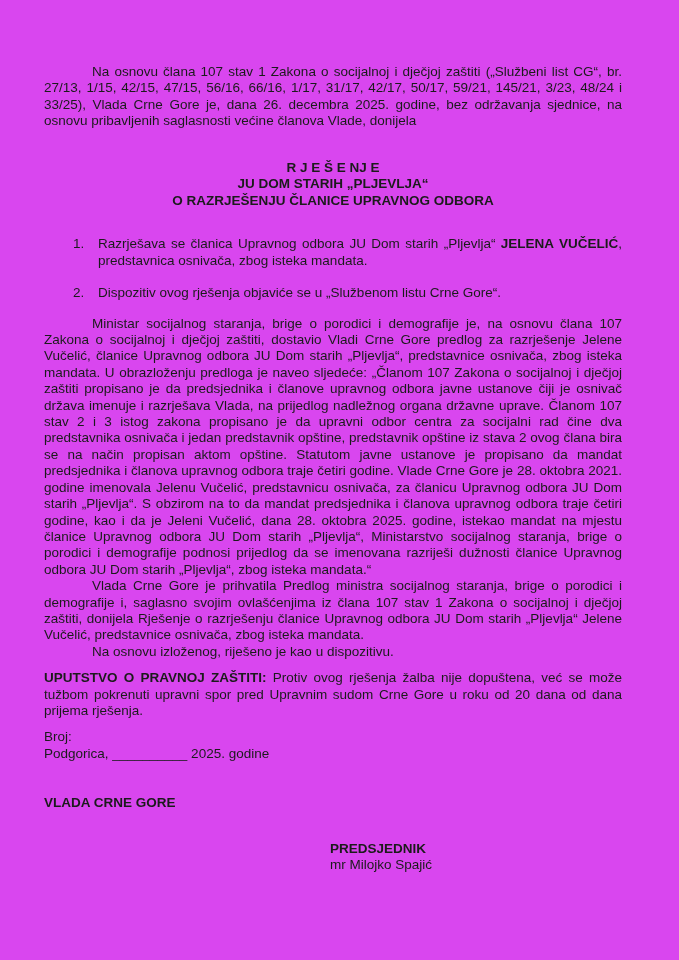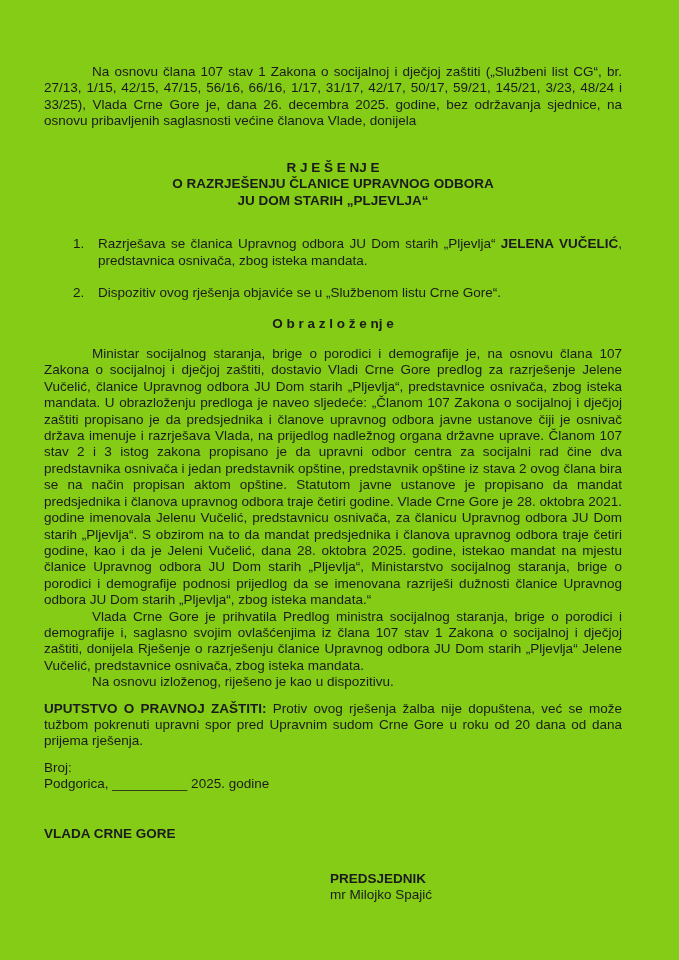--- a/index.html
+++ b/index.html
@@ -1,21 +1,21 @@
 <!DOCTYPE html>
 <html><head>
 <meta charset="utf-8">
 <style>
   html, body { margin: 0; padding: 0; background: #ffffff; }
   .page {
     width: 679px;
     height: 960px;
     box-sizing: border-box;
     padding: 64px 57px 20px 44px;
-    background: #84cc16;
+    background: #d946ef;
     font-family: "Liberation Sans", "DejaVu Sans", sans-serif;
     font-size: 13.5px;
     line-height: 16.4px;
     color: #1b1b1b;
     overflow: hidden;
   }
   .para { margin: 0; }
   .just { text-align: justify; }
   .indent { text-indent: 48px; }
 
@@ -63,36 +63,35 @@
 </style>
 </head>
 <body>
 
 <div class="page">
 
   <p class="para just indent">Na osnovu člana 107 stav 1 Zakona o socijalnoj i dječjoj zaštiti („Službeni list CG“, br. 27/13, 1/15, 42/15, 47/15, 56/16, 66/16, 1/17, 31/17, 42/17, 50/17, 59/21, 145/21, 3/23, 48/24 i 33/25), Vlada Crne Gore je, dana 26. decembra 2025. godine, bez održavanja sjednice, na osnovu pribavljenih saglasnosti većine članova Vlade, donijela</p>
 
   <div class="title-block">
     <div>R J E Š E NJ E</div>
+    <div>JU DOM STARIH „PLJEVLJA“</div>
     <div>O RAZRJEŠENJU ČLANICE UPRAVNOG ODBORA</div>
-    <div>JU DOM STARIH „PLJEVLJA“</div>
   </div>
 
   <div class="list">
     <div class="list-item">
       <span class="num">1.</span>
       <p class="item-text"><span>Razrješava se članica Upravnog odbora JU Dom starih „Pljevlja“ </span><b>JELENA VUČELIĆ</b><span>, predstavnica osnivača, zbog isteka mandata.</span></p>
     </div>
     <div class="list-item gap">
       <span class="num">2.</span>
       <p class="item-text">Dispozitiv ovog rješenja objaviće se u „Službenom listu Crne Gore“.</p>
     </div>
   </div>
 
-  <h3 class="center-heading">O b r a z l o ž e nj e</h3>
 
   <p class="para just indent reasoning">Ministar socijalnog staranja, brige o porodici i demografije je, na osnovu člana 107 Zakona o socijalnoj i dječjoj zaštiti, dostavio Vladi Crne Gore predlog za razrješenje Jelene Vučelić, članice Upravnog odbora JU Dom starih „Pljevlja“, predstavnice osnivača, zbog isteka mandata. U obrazloženju predloga je naveo sljedeće: „Članom 107 Zakona o socijalnoj i dječjoj zaštiti propisano je da predsjednika i članove upravnog odbora javne ustanove čiji je osnivač država imenuje i razrješava Vlada, na prijedlog nadležnog organa državne uprave. Članom 107 stav 2 i 3 istog zakona propisano je da upravni odbor centra za socijalni rad čine dva predstavnika osnivača i jedan predstavnik opštine, predstavnik opštine iz stava 2 ovog člana bira se na način propisan aktom opštine. Statutom javne ustanove je propisano da mandat predsjednika i članova upravnog odbora traje četiri godine. Vlade Crne Gore je 28. oktobra 2021. godine imenovala Jelenu Vučelić, predstavnicu osnivača, za članicu Upravnog odbora JU Dom starih „Pljevlja“. S obzirom na to da mandat predsjednika i članova upravnog odbora traje četiri godine, kao i da je Jeleni Vučelić, dana 28. oktobra 2025. godine, istekao mandat na mjestu članice Upravnog odbora JU Dom starih „Pljevlja“, Ministarstvo socijalnog staranja, brige o porodici i demografije podnosi prijedlog da se imenovana razriješi dužnosti članice Upravnog odbora JU Dom starih „Pljevlja“, zbog isteka mandata.“</p>
 
   <p class="para just indent">Vlada Crne Gore je prihvatila Predlog ministra socijalnog staranja, brige o porodici i demografije i, saglasno svojim ovlašćenjima iz člana 107 stav 1 Zakona o socijalnoj i dječjoj zaštiti, donijela Rješenje o razrješenju članice Upravnog odbora JU Dom starih „Pljevlja“ Jelene Vučelić, predstavnice osnivača, zbog isteka mandata.</p>
 
   <p class="para indent">Na osnovu izloženog, riješeno je kao u dispozitivu.</p>
 
   <p class="para just legal"><b>UPUTSTVO O PRAVNOJ ZAŠTITI:</b><span> Protiv ovog rješenja žalba nije dopuštena, već se može tužbom pokrenuti upravni spor pred Upravnim sudom Crne Gore u roku od 20 dana od dana prijema rješenja.</span></p>
 
   <div class="footer-meta">

